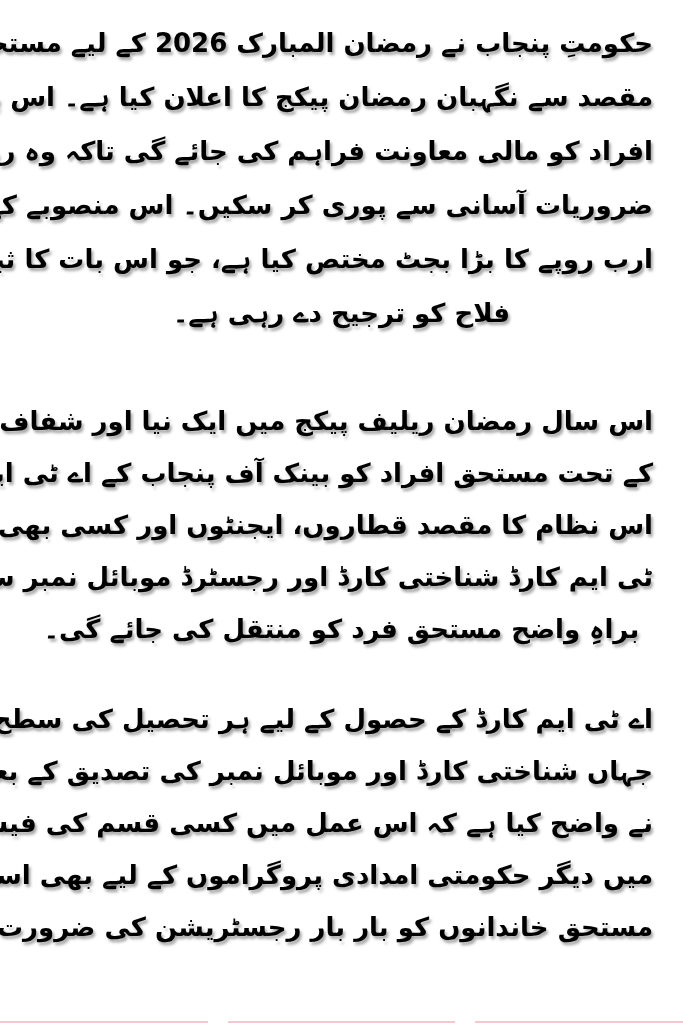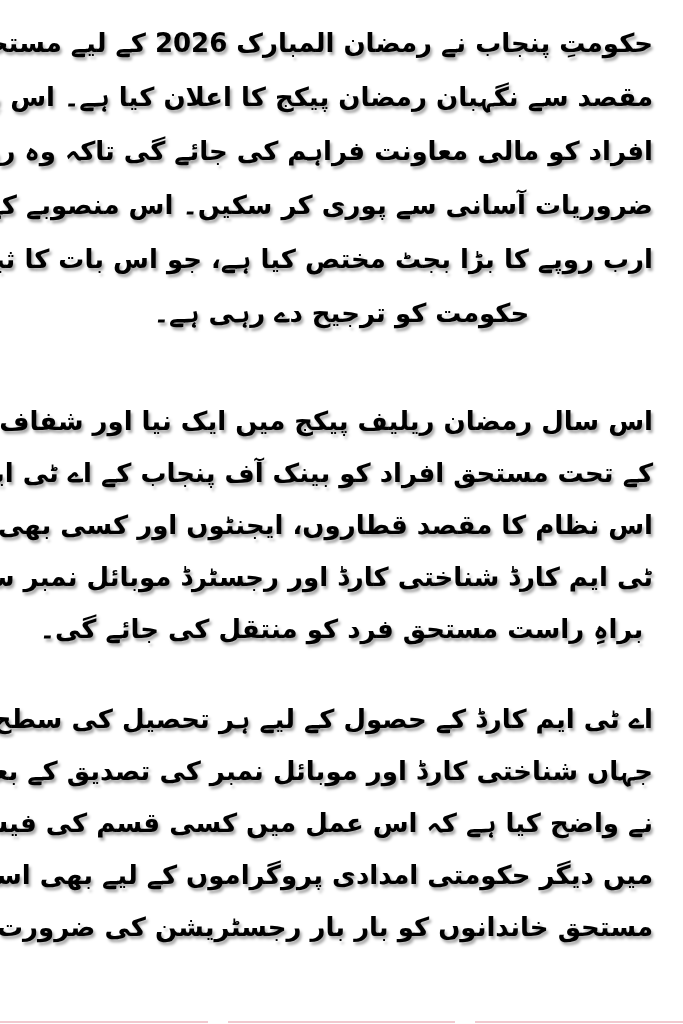--- a/index.html
+++ b/index.html
@@ -64,29 +64,29 @@
 <body>
 
 <div class="page">
 
   <div class="para p1" id="para-1">
     <span class="line">حکومتِ پنجاب نے رمضان المبارک 2026 کے لیے مستحق خاندانوں کی مدد کے</span>
     <span class="line">مقصد سے نگہبان رمضان پیکج کا اعلان کیا ہے۔ اس پیکج کے تحت کم آمدنی والے</span>
     <span class="line">افراد کو مالی معاونت فراہم کی جائے گی تاکہ وہ رمضان کے دوران اپنی بنیادی</span>
     <span class="line">ضروریات آسانی سے پوری کر سکیں۔ اس منصوبے کے لیے حکومت نے تیس</span>
     <span class="line">ارب روپے کا بڑا بجٹ مختص کیا ہے، جو اس بات کا ثبوت ہے کہ حکومت عوامی</span>
-    <span class="line">حکومت کو ترجیح دے رہی ہے۔</span>
+    <span class="line">فلاح کو ترجیح دے رہی ہے۔</span>
   </div>
 
   <div class="para p2" id="para-2">
     <span class="line">اس سال رمضان ریلیف پیکج میں ایک نیا اور شفاف نظام متعارف کروایا گیا ہے، جس</span>
     <span class="line">کے تحت مستحق افراد کو بینک آف پنجاب کے اے ٹی ایم کارڈ دیے جائیں گے۔</span>
     <span class="line">اس نظام کا مقصد قطاروں، ایجنٹوں اور کسی بھی قسم کی کٹوتی سے بچاؤ ہے۔ یہ اے</span>
     <span class="line">ٹی ایم کارڈ شناختی کارڈ اور رجسٹرڈ موبائل نمبر سے منسلک ہوگا، جس کے ذریعے رقم</span>
-    <span class="line">براہِ راست مستحق فرد کو منتقل کی جائے گی۔</span>
+    <span class="line">براہِ واضح مستحق فرد کو منتقل کی جائے گی۔</span>
   </div>
 
   <div class="para p3" id="para-3">
     <span class="line">اے ٹی ایم کارڈ کے حصول کے لیے ہر تحصیل کی سطح پر کیمپ قائم کیے جائیں گے،</span>
     <span class="line">جہاں شناختی کارڈ اور موبائل نمبر کی تصدیق کے بعد کارڈ فراہم کیا جائے گا۔ حکومت</span>
     <span class="line">نے واضح کیا ہے کہ اس عمل میں کسی قسم کی فیس ادا نہیں کرنی ہوگی۔ یہ کارڈ مستقبل</span>
     <span class="line">میں دیگر حکومتی امدادی پروگراموں کے لیے بھی استعمال کیا جا سکے گا، جس سے</span>
     <span class="line">مستحق خاندانوں کو بار بار رجسٹریشن کی ضرورت نہیں رہے گی۔</span>
   </div>
 

